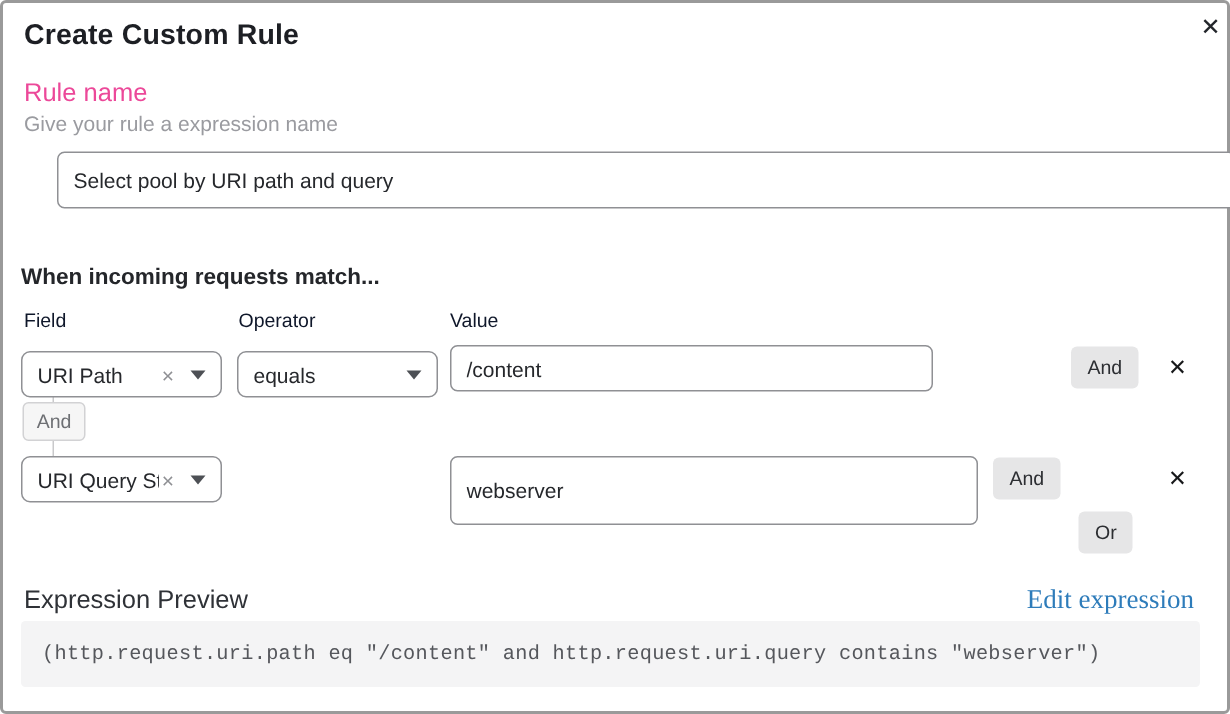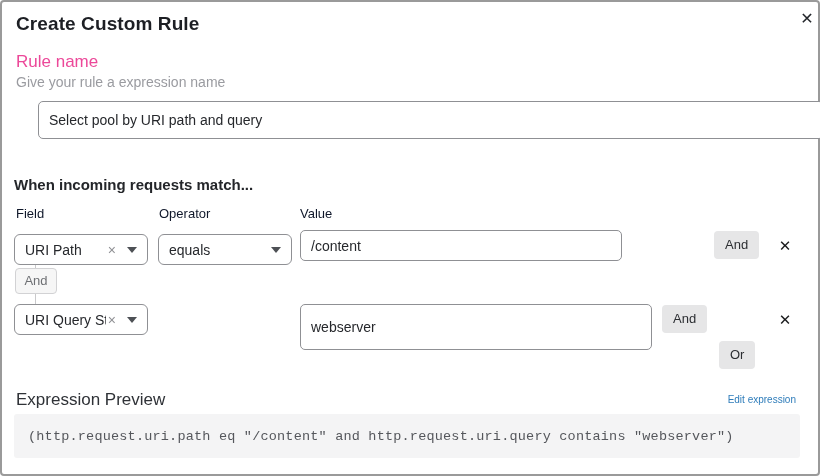--- a/index.html
+++ b/index.html
@@ -97,22 +97,22 @@
     left: 33px; top: 259px; width: 1px; height: 44px; background: #c9c9cb;
   }
   .and-badge {
     left: 13px; top: 266px; width: 42px; height: 26px;
     background: #f6f6f6; border: 1px solid #d2d2d4; border-radius: 4px;
     font-size: 13px; color: #6e7074; text-align: center; line-height: 24px;
   }
 
   .expr-label { left: 14px; top: 390px; font-size: 17px; color: #2f3237; line-height: 16px; }
   .edit-link  {
-    top: 389px; right: 22px; font-size: 10px; line-height: 17px;
-    cursor: pointer; text-decoration: none;
+    top: 389px; right: 22px; font-size: 18px; line-height: 17px;
+    cursor: pointer; text-decoration: none; font-family: Liberation Serif, serif;
   }
   .code-block {
     left: 12px; top: 412px; width: 786px; height: 44px;
     background: #f4f4f5; border-radius: 3px;
     display: flex; align-items: center; padding: 0 14px;
   }
   .code-text {
     font-family: "Liberation Mono", "DejaVu Sans Mono", monospace;
     font-size: 13.5px; color: #55575c; white-space: nowrap; letter-spacing: 0.2px;
   }

